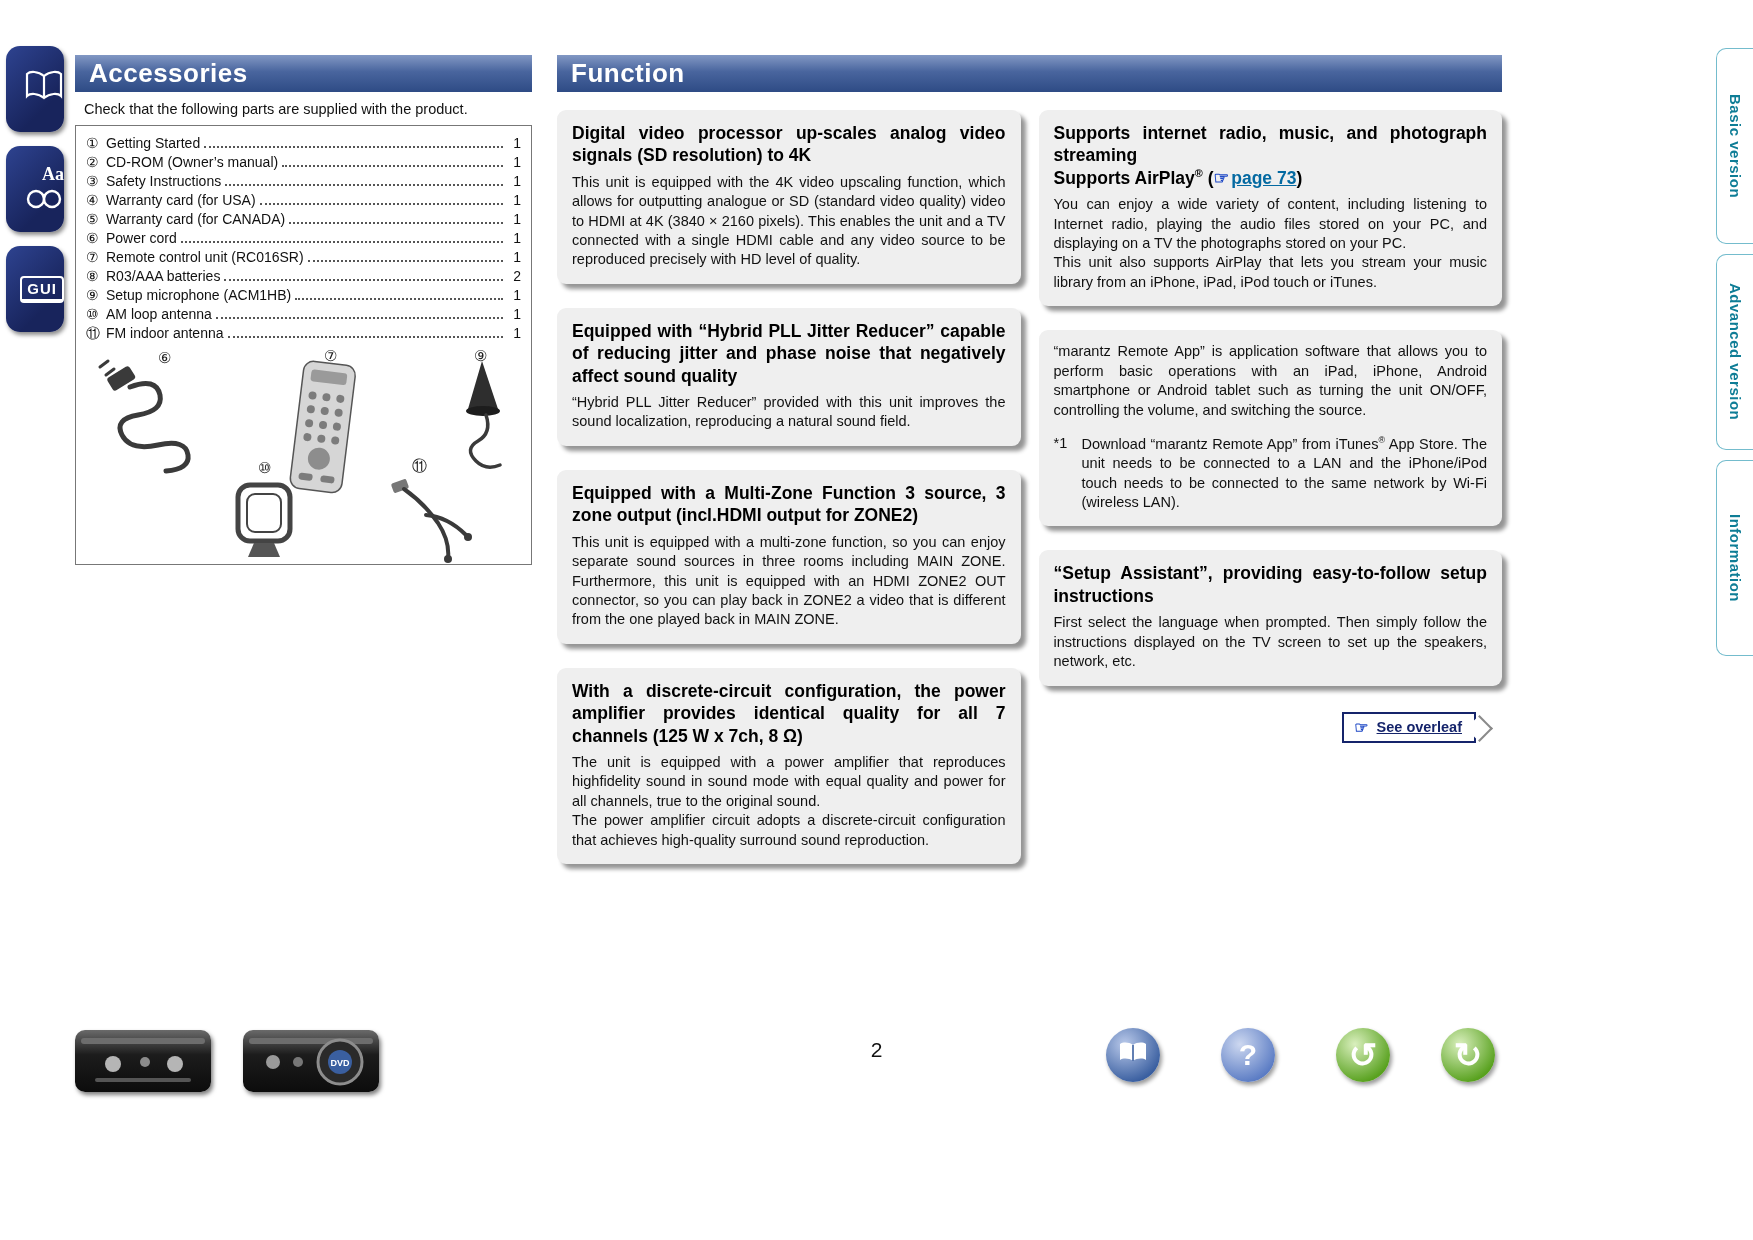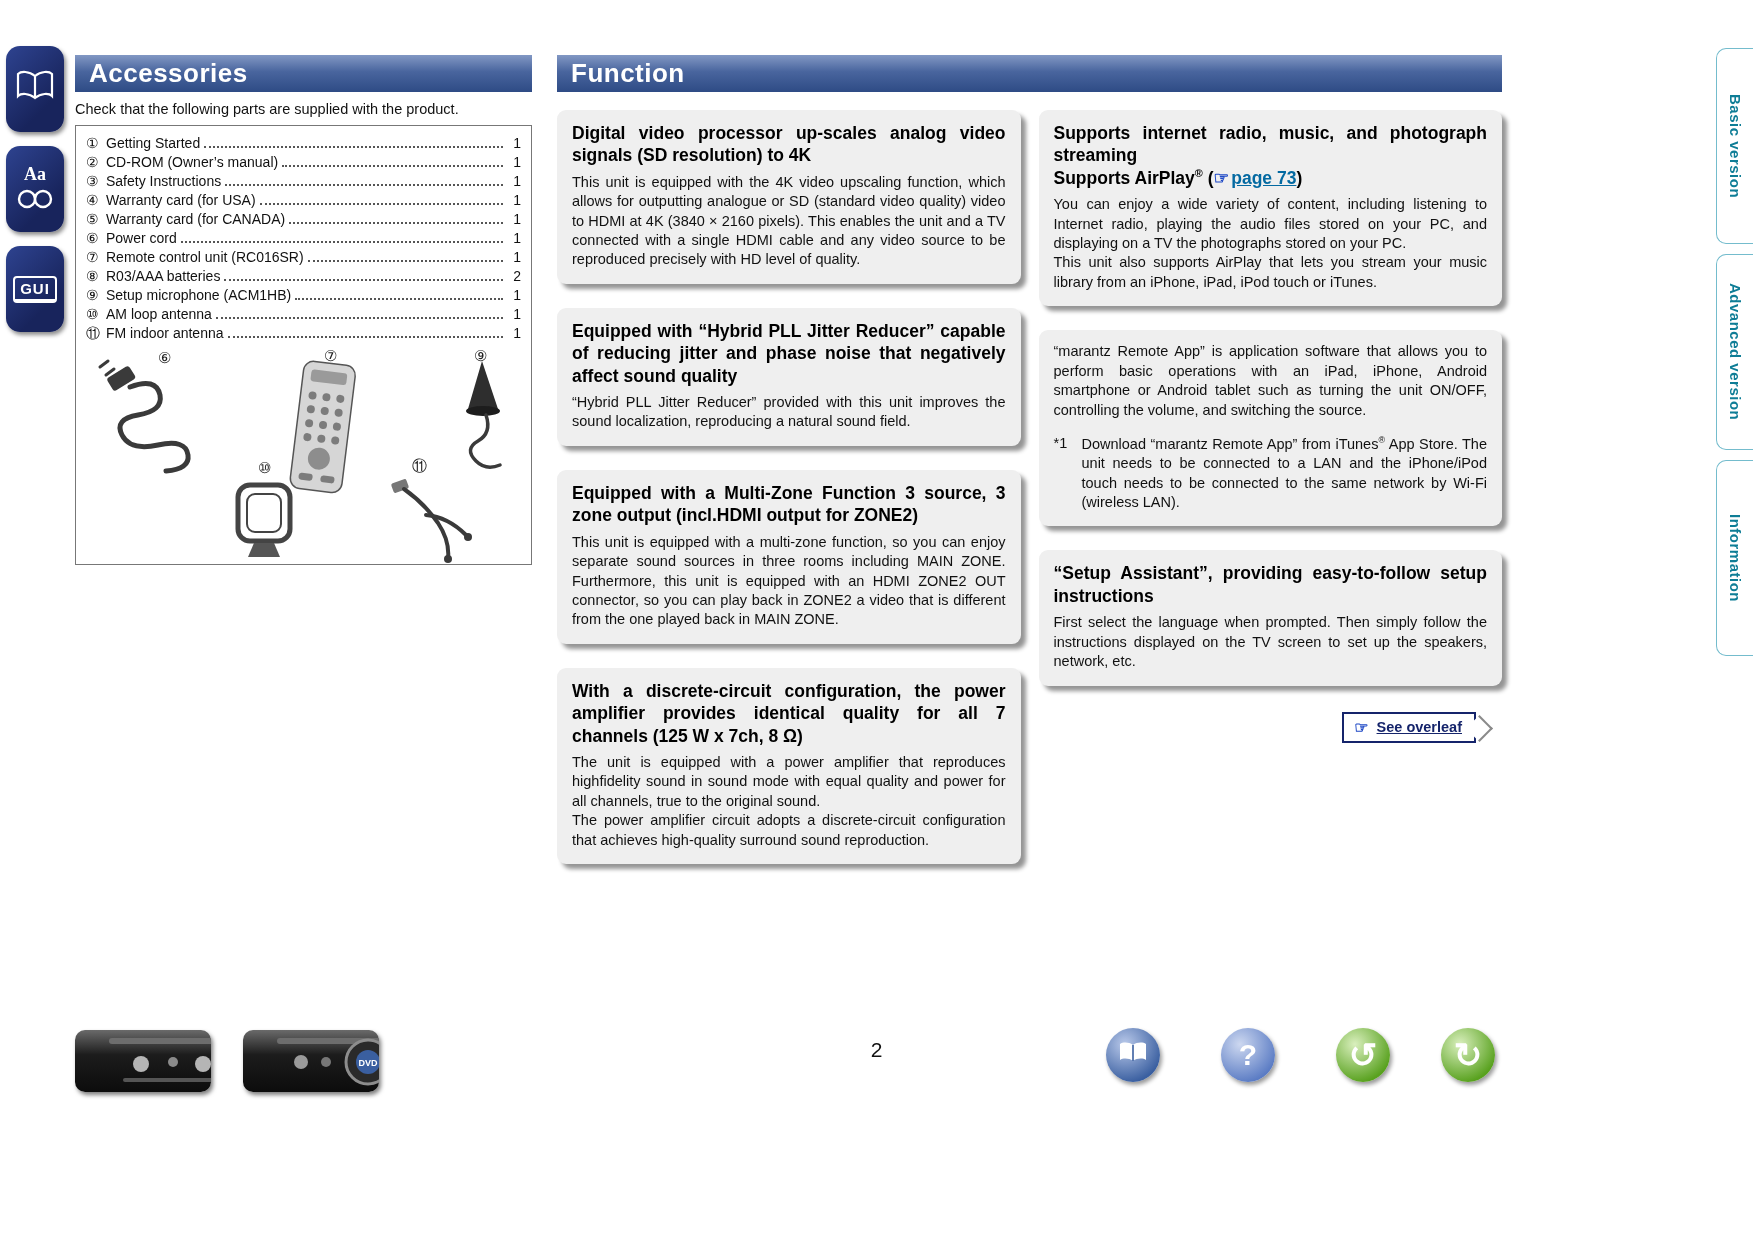--- a/index.html
+++ b/index.html
@@ -14,21 +14,21 @@
     overflow: hidden;
   }
 
   
   .sidebar { position: absolute; left: 6px; top: 46px; }
   .side-icon {
     width: 58px; height: 86px;
     background: linear-gradient(135deg, #2e4390 0%, #18245c 70%);
     border-radius: 14px;
     margin-bottom: 14px;
-    display: flex; flex-direction: column; align-items: center; justify-content: center;
+    display: flex; flex-direction: column; align-items: flex-end; justify-content: center;
     box-shadow: 2px 3px 4px rgba(0,0,0,.45);
     color: #fff;
   }
   .side-icon .aa-label { font-weight: bold; font-size: 18px; font-family: "Liberation Serif", serif; }
   .gui-box {
     border: 2px solid #fff; border-radius: 4px; padding: 2px 5px;
     font-weight: bold; font-size: 15px; letter-spacing: 1px;
     border-bottom-width: 4px;
   }
 
@@ -38,21 +38,21 @@
     background: linear-gradient(180deg, #8298c4 0%, #49659e 45%, #2e4b85 100%);
     color: #fff;
     font-size: 26px;
     font-weight: bold;
     padding: 3px 0 0 14px;
     letter-spacing: .5px;
   }
 
   
   .accessories { position: absolute; left: 75px; top: 55px; width: 457px; }
-  .acc-intro { font-size: 14.5px; margin: 9px 0 8px 0; color:#111; }
+  .acc-intro { font-size: 14.5px; margin: 9px 0 8px 9px; color:#111; }
   .acc-box { border: 1px solid #777; padding: 8px 10px 6px 10px; height: 440px; }
   .acc-row { display: flex; align-items: baseline; font-size: 14px; line-height: 19px; }
   .acc-num { width: 20px; flex: 0 0 20px; font-size: 14px; }
   .acc-label { white-space: nowrap; }
   .leader { flex: 1; border-bottom: 2px dotted #555; margin: 0 4px 4px 4px; min-width: 12px; }
   .acc-qty { flex: 0 0 14px; text-align: right; }
 
   .acc-figure { position: relative; height: 224px; margin-top: 4px; }
   .fig-label { position: absolute; font-size: 15px; color: #222; }
 
@@ -110,21 +110,21 @@
     font-weight: bold; font-size: 15px;
     color: #0e7d96;
     letter-spacing: .5px;
   }
 
   
   .page-number { position: absolute; left: 0; right: 0; top: 1038px; text-align: center; font-size: 21px; color:#111; }
   .thumb { position: absolute; top: 1030px; width: 136px; height: 62px; border-radius: 10px;
     background: linear-gradient(180deg, #6a6a6a 0%, #1c1c1c 40%, #0c0c0c 100%);
     box-shadow: 2px 3px 4px rgba(0,0,0,.5);
-    overflow: hidden; cursor: pointer; padding-left: 28px; }
+    overflow: hidden; cursor: pointer; }
   .thumb-1 { left: 75px; }
   .thumb-2 { left: 243px; }
   .nav-circle {
     position: absolute; top: 1028px;
     width: 54px; height: 54px; border-radius: 50%;
     display: flex; align-items: center; justify-content: center;
     box-shadow: 2px 3px 4px rgba(0,0,0,.4);
     cursor: pointer;
     color: #fff; font-weight: bold;
   }

